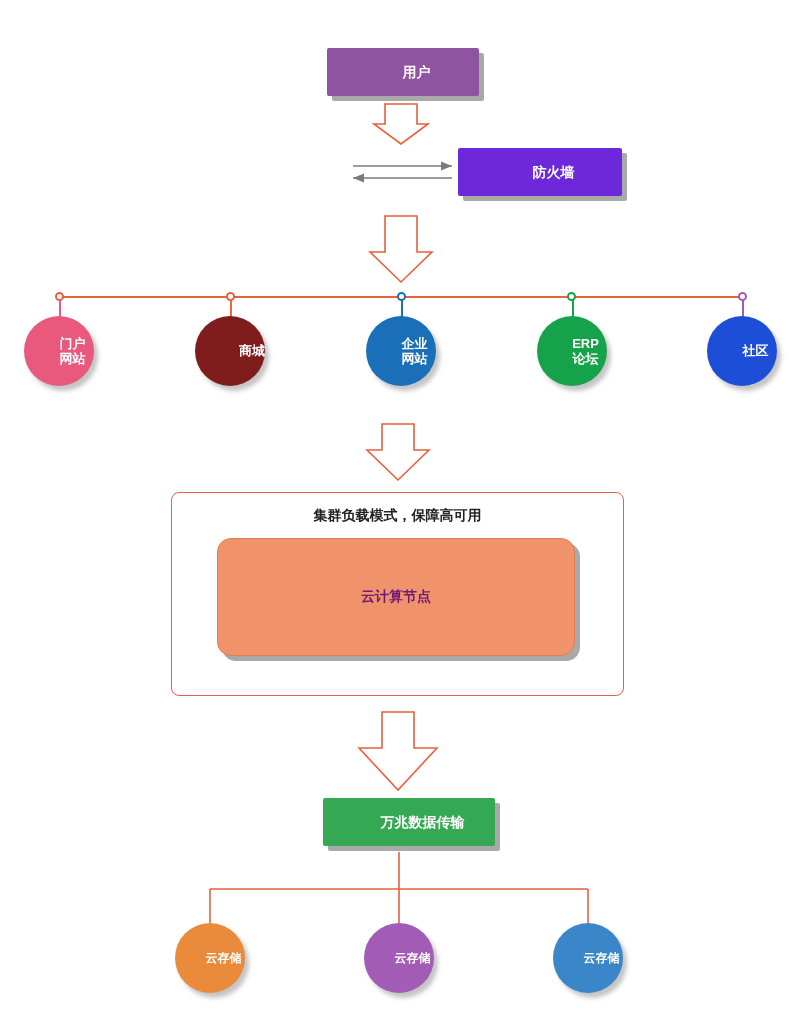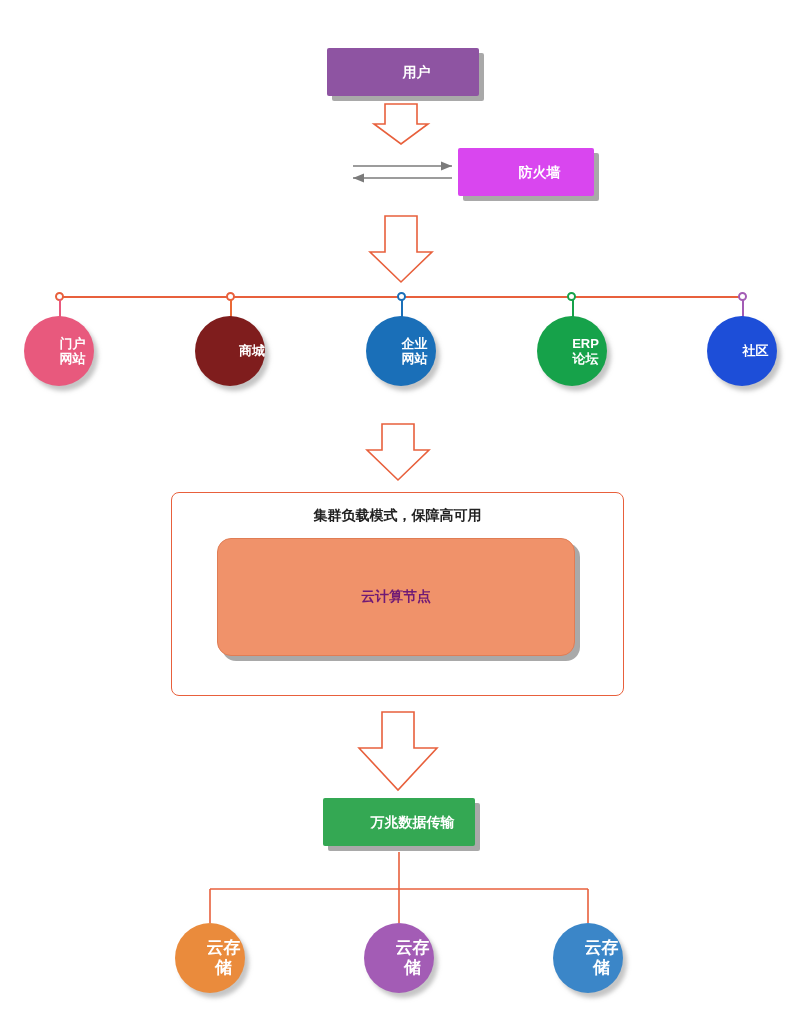--- a/index.html
+++ b/index.html
@@ -45,22 +45,22 @@
     left: 327px; top: 48px; width: 152px; height: 48px;
     background: #8e54a2;
     font-size: 14px;
   }
   #internet-box {
     left: 197px; top: 148px; width: 152px; height: 48px;
     background: #13b0e8;
     font-size: 15px;
   }
   #firewall-box {
-    left: 458px; top: 148px; width: 136px; height: 48px;
-    background: #d946ef;
+    left: 458px; top: 148px; width: 164px; height: 48px;
+    background: #6d28d9;
     font-size: 14px;
   }
   
   #bus-line {
     position: absolute;
     left: 58px; top: 296px; width: 686px; height: 2px;
     background: #e8603c;
   }
   .bus-dot {
     position: absolute;
@@ -113,29 +113,28 @@
     box-sizing: border-box;
     display: flex;
     align-items: center;
     justify-content: center;
     color: #701a75;
     font-size: 14px;
     font-weight: bold;
   }
   
   #transfer-box {
-    left: 323px; top: 798px; width: 152px; height: 48px;
+    left: 323px; top: 798px; width: 172px; height: 48px;
     background: #34a853;
     font-size: 14px;
   }
   
   .storage {
     width: 70px; height: 70px;
-    font-size: 17px;
-    justify-content: flex-end;
+    font-size: 12px;
   }
   #st-0 { left: 175px; top: 923px; background: #ea8b3c; }
   #st-1 { left: 364px; top: 923px; background: #a35cb5; }
   #st-2 { left: 553px; top: 923px; background: #3b86c8; }
   
   #wires {
     position: absolute;
     left: 0; top: 0;
     width: 801px; height: 1036px;
     pointer-events: none;

